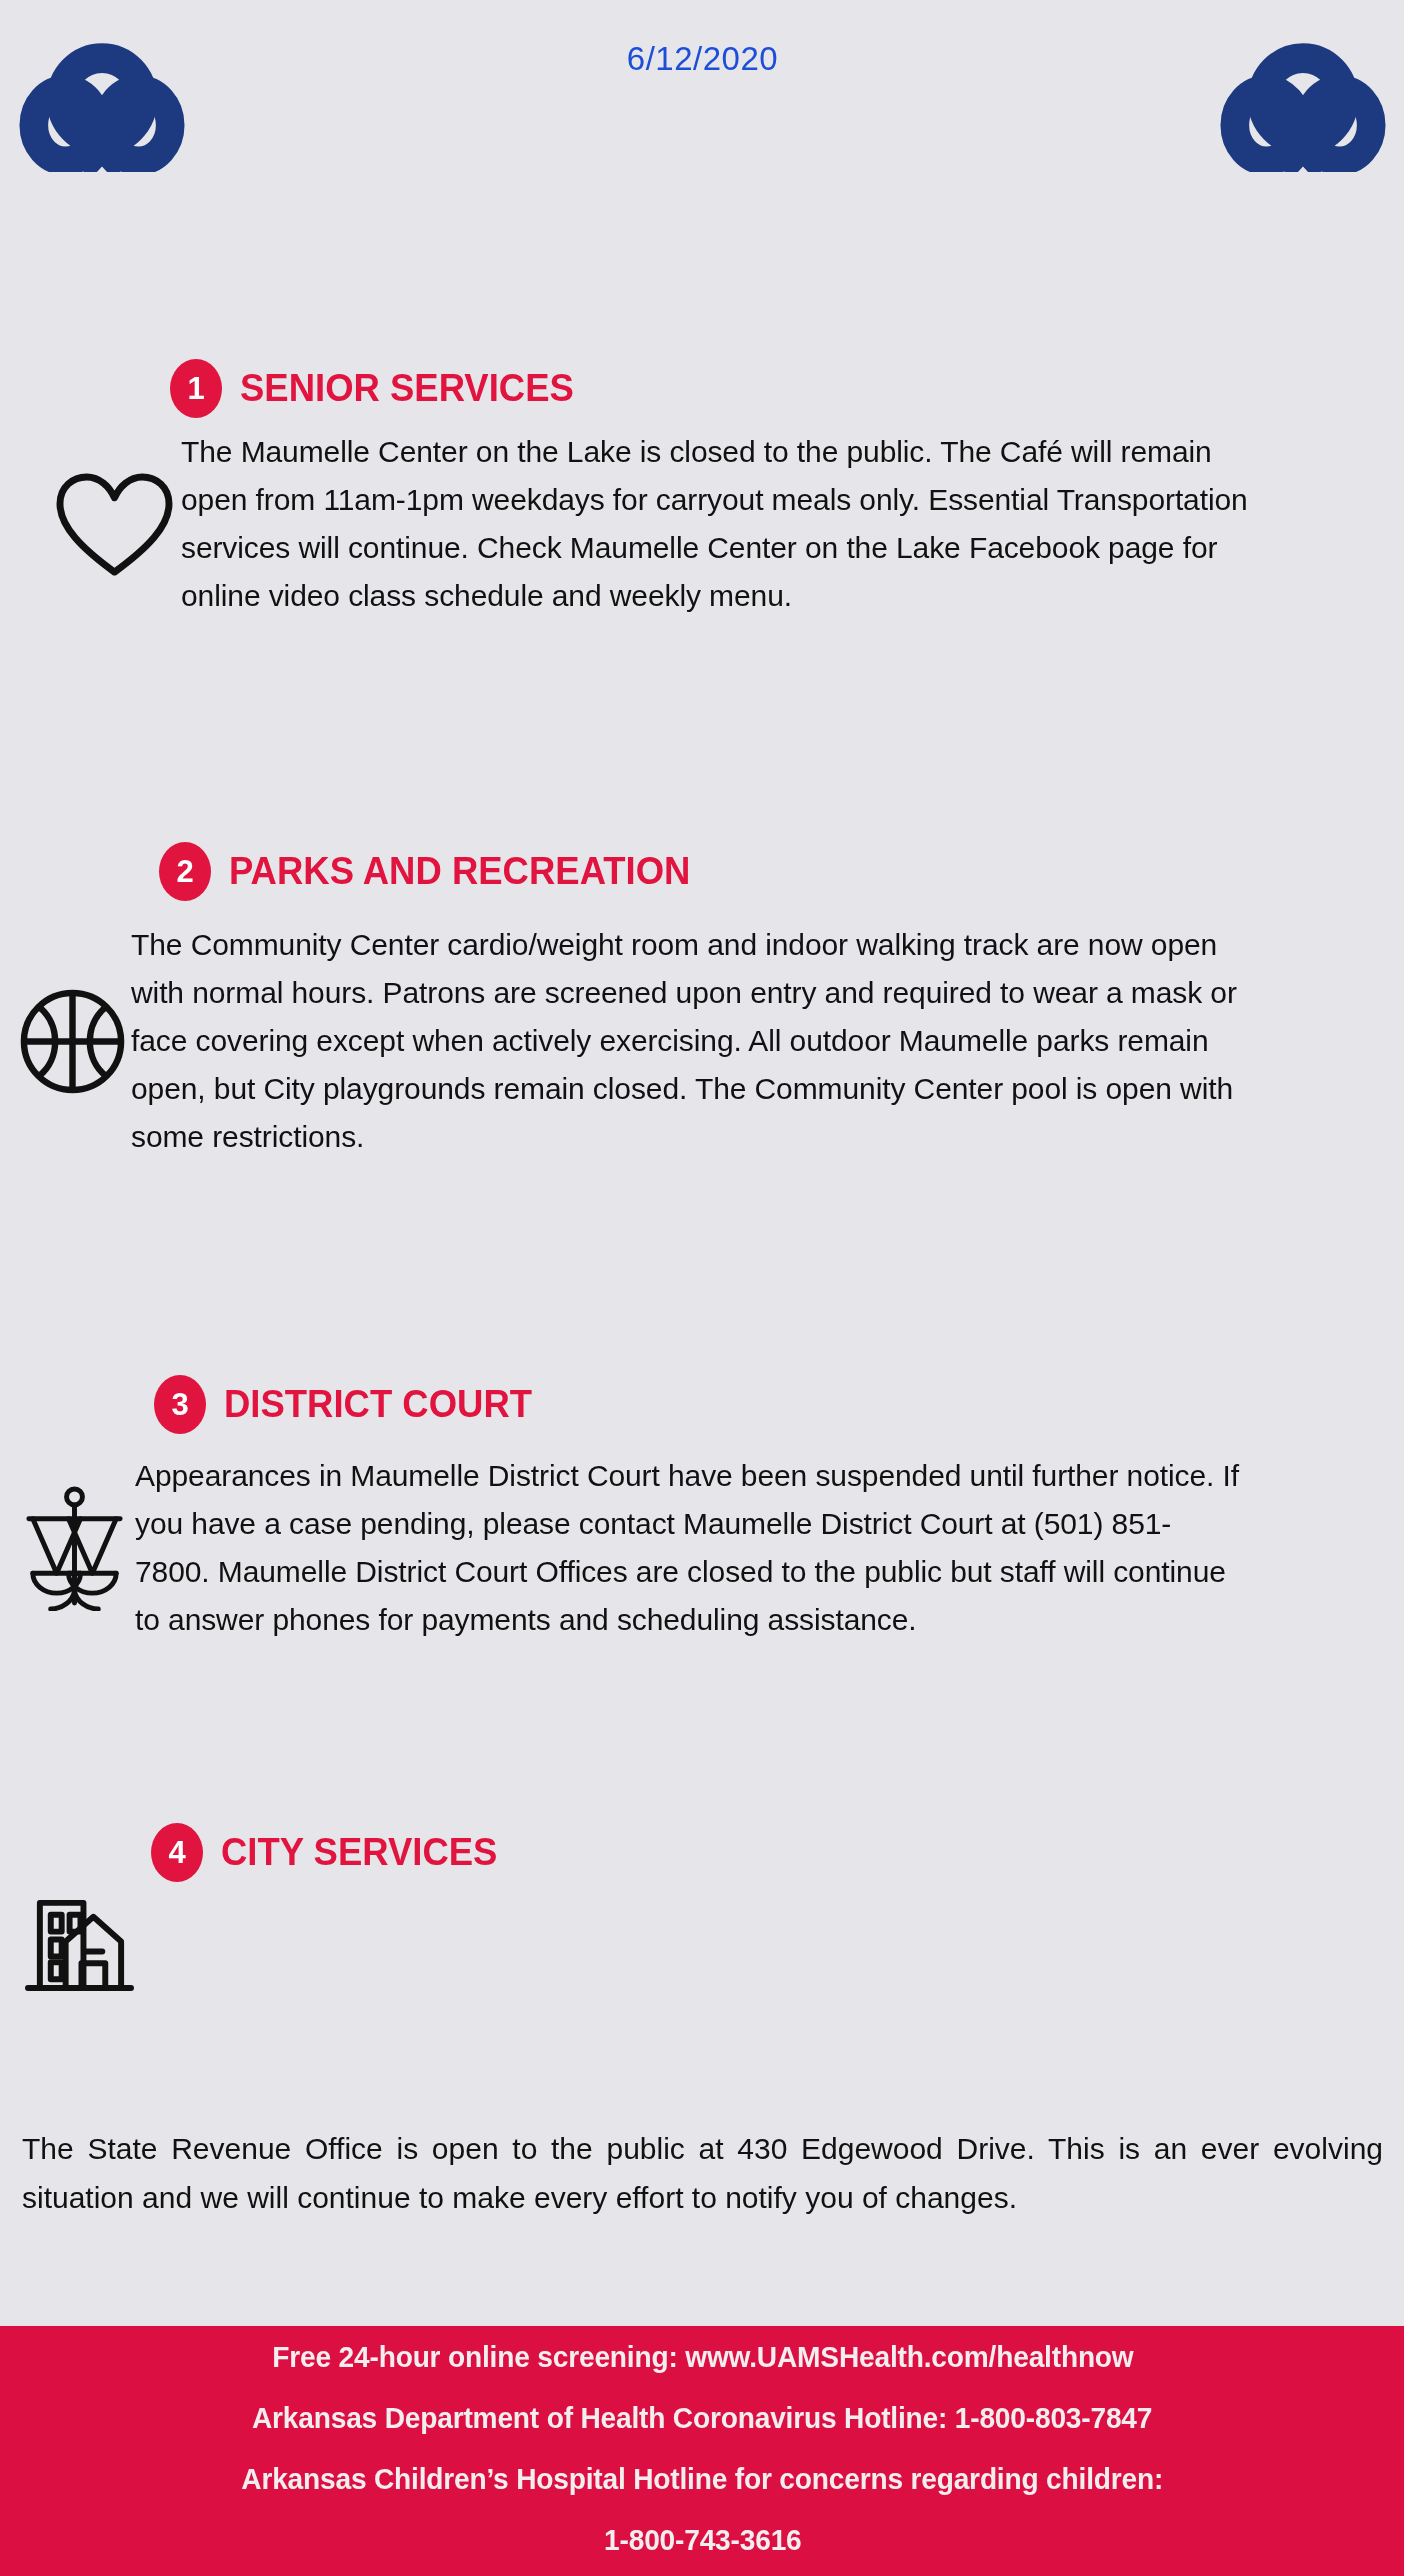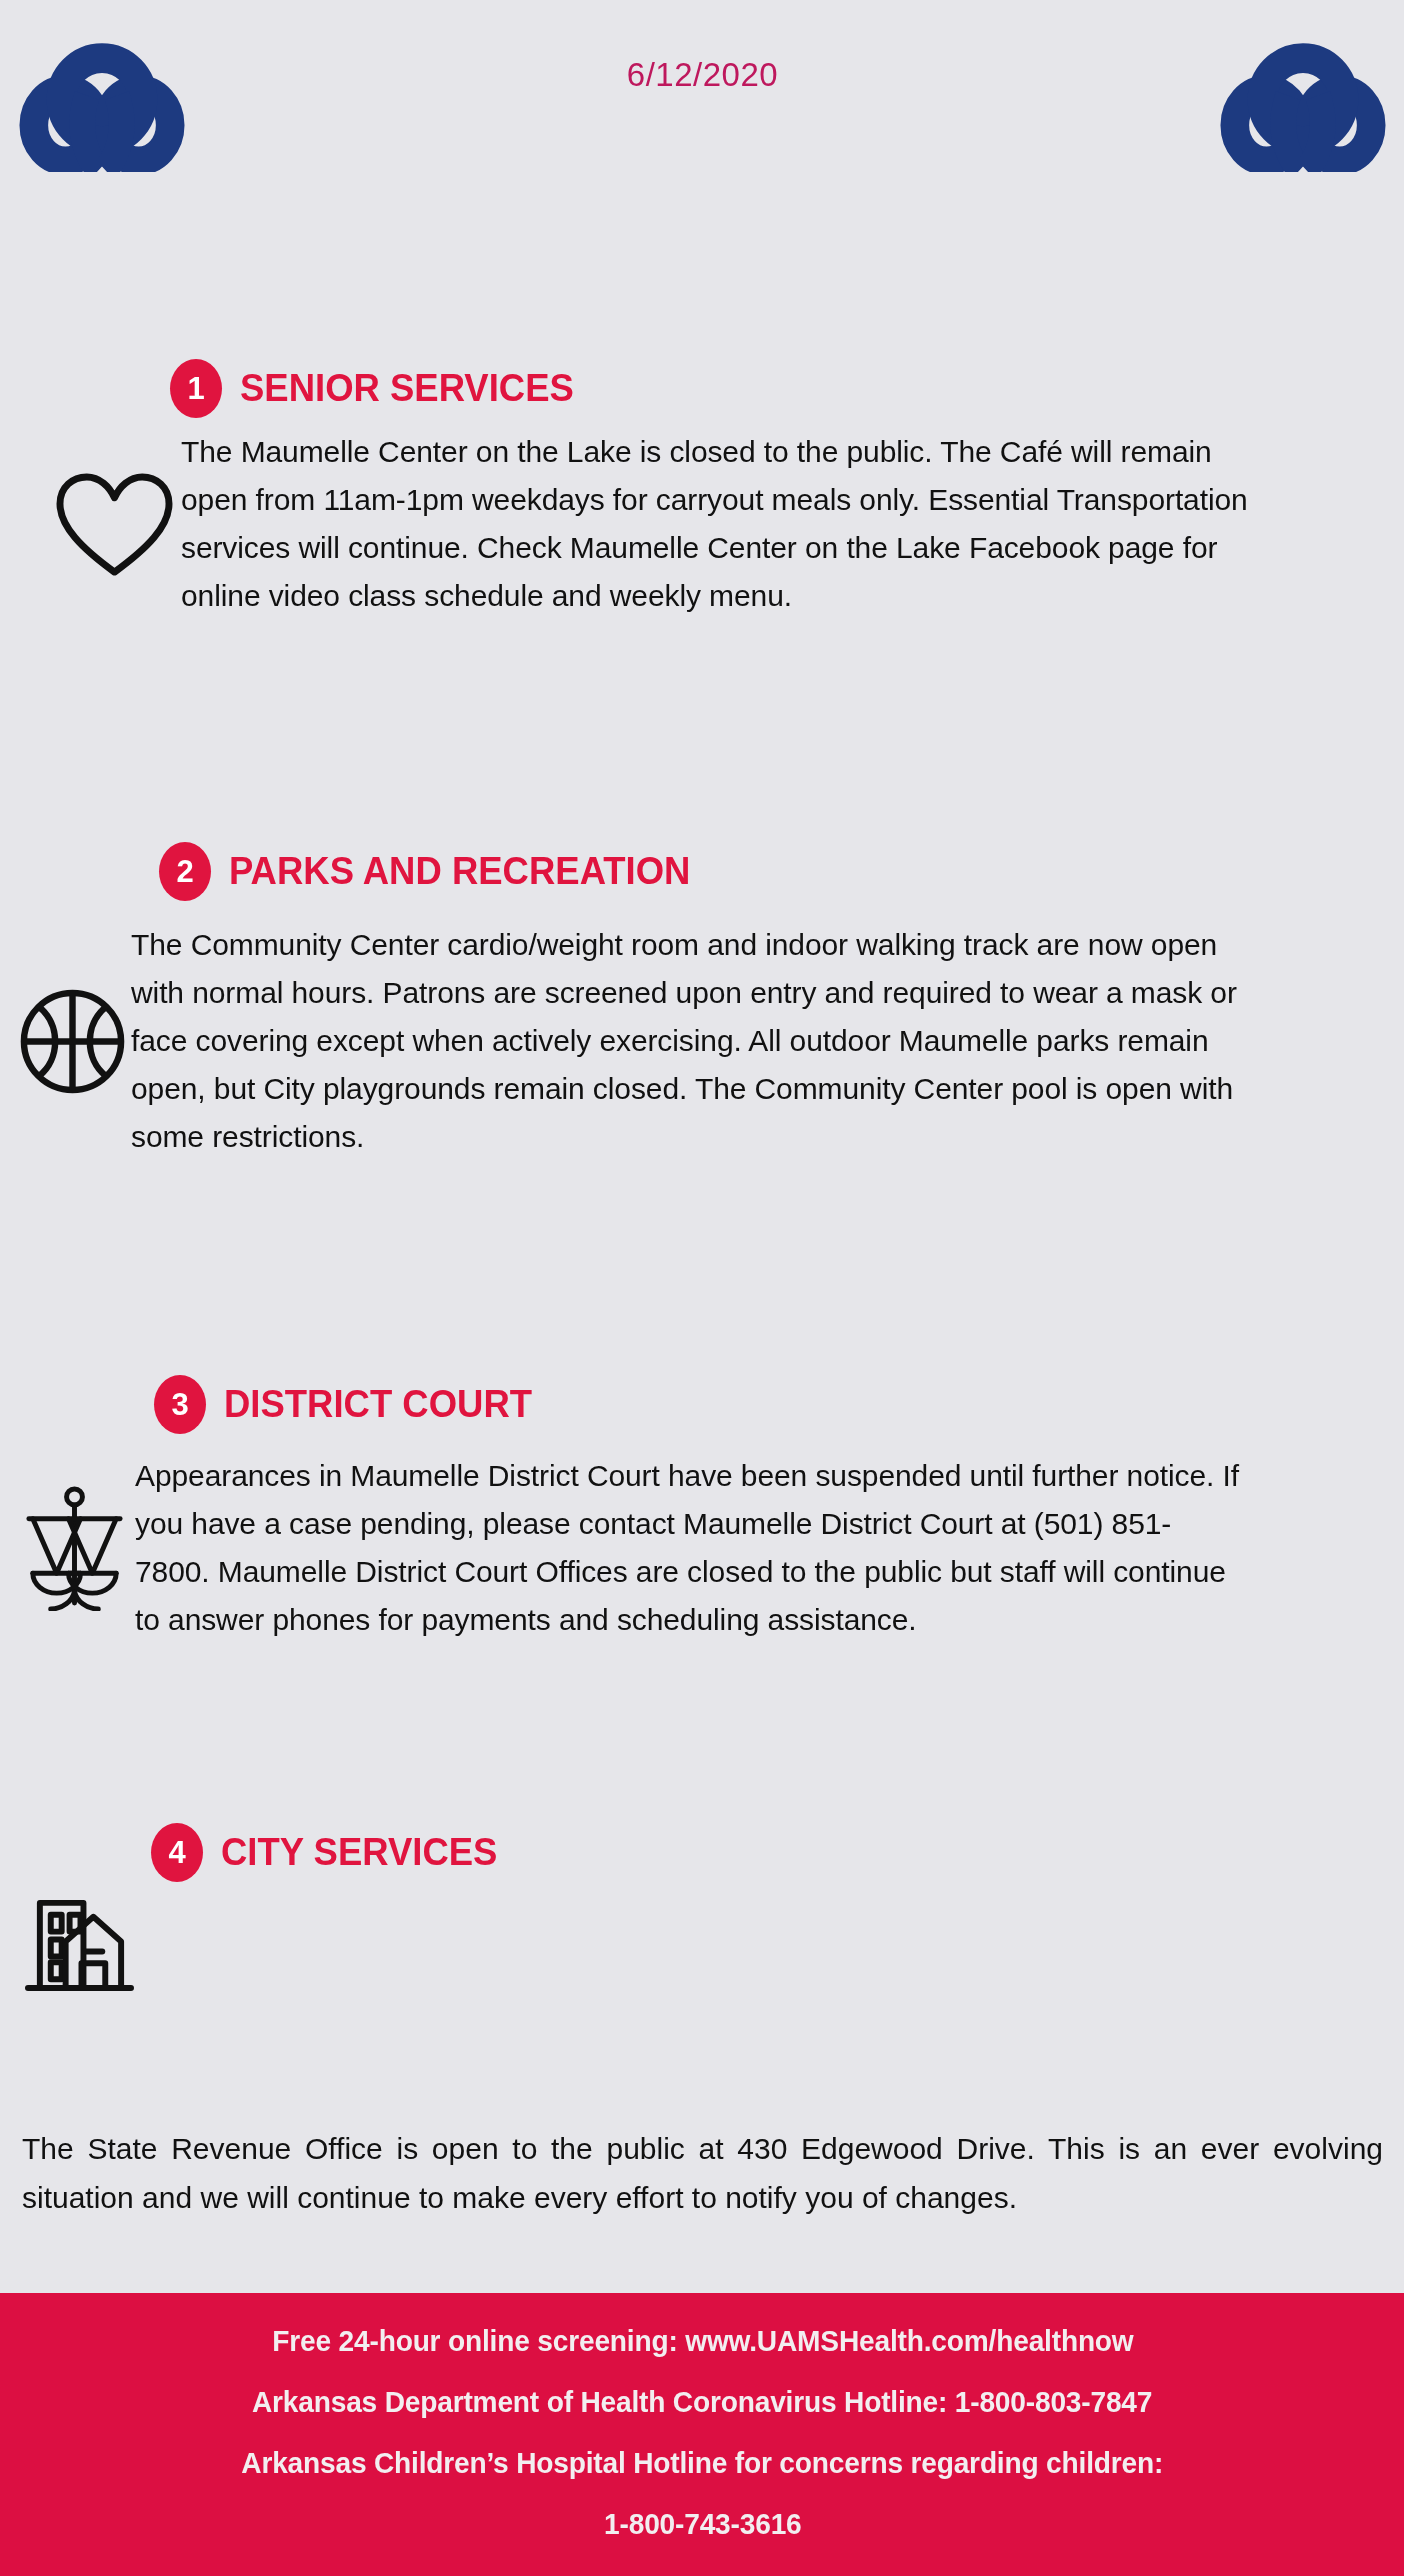--- a/index.html
+++ b/index.html
@@ -47,23 +47,23 @@
     font-weight: bold;
     font-size: 61px;
     line-height: 1.26;
     letter-spacing: -0.5px;
     font-stretch: condensed;
     transform: scaleX(0.94);
     white-space: nowrap;
   }
   .date-line {
     text-align: center;
-    color: #be185d;
+    color: #1d4ed8;
     font-size: 33px;
-    margin-top: 22px;
+    margin-top: 6px;
     letter-spacing: 0.5px;
   }
 
   
   .section {
     position: relative;
     margin: 0;
   }
   .sec-head {
     display: flex;
@@ -148,21 +148,21 @@
     text-align: justify;
     text-justify: inter-word;
   }
 
   
   .footer {
     position: absolute;
     left: 0;
     bottom: 0;
     width: 1405px;
-    height: 283px;
+    height: 250px;
     background: #dc0f42;
     display: flex;
     flex-direction: column;
     align-items: center;
     justify-content: center;
     gap: 28px;
     padding: 6px 0 10px;
     box-sizing: border-box;
   }
   .footer-line {

